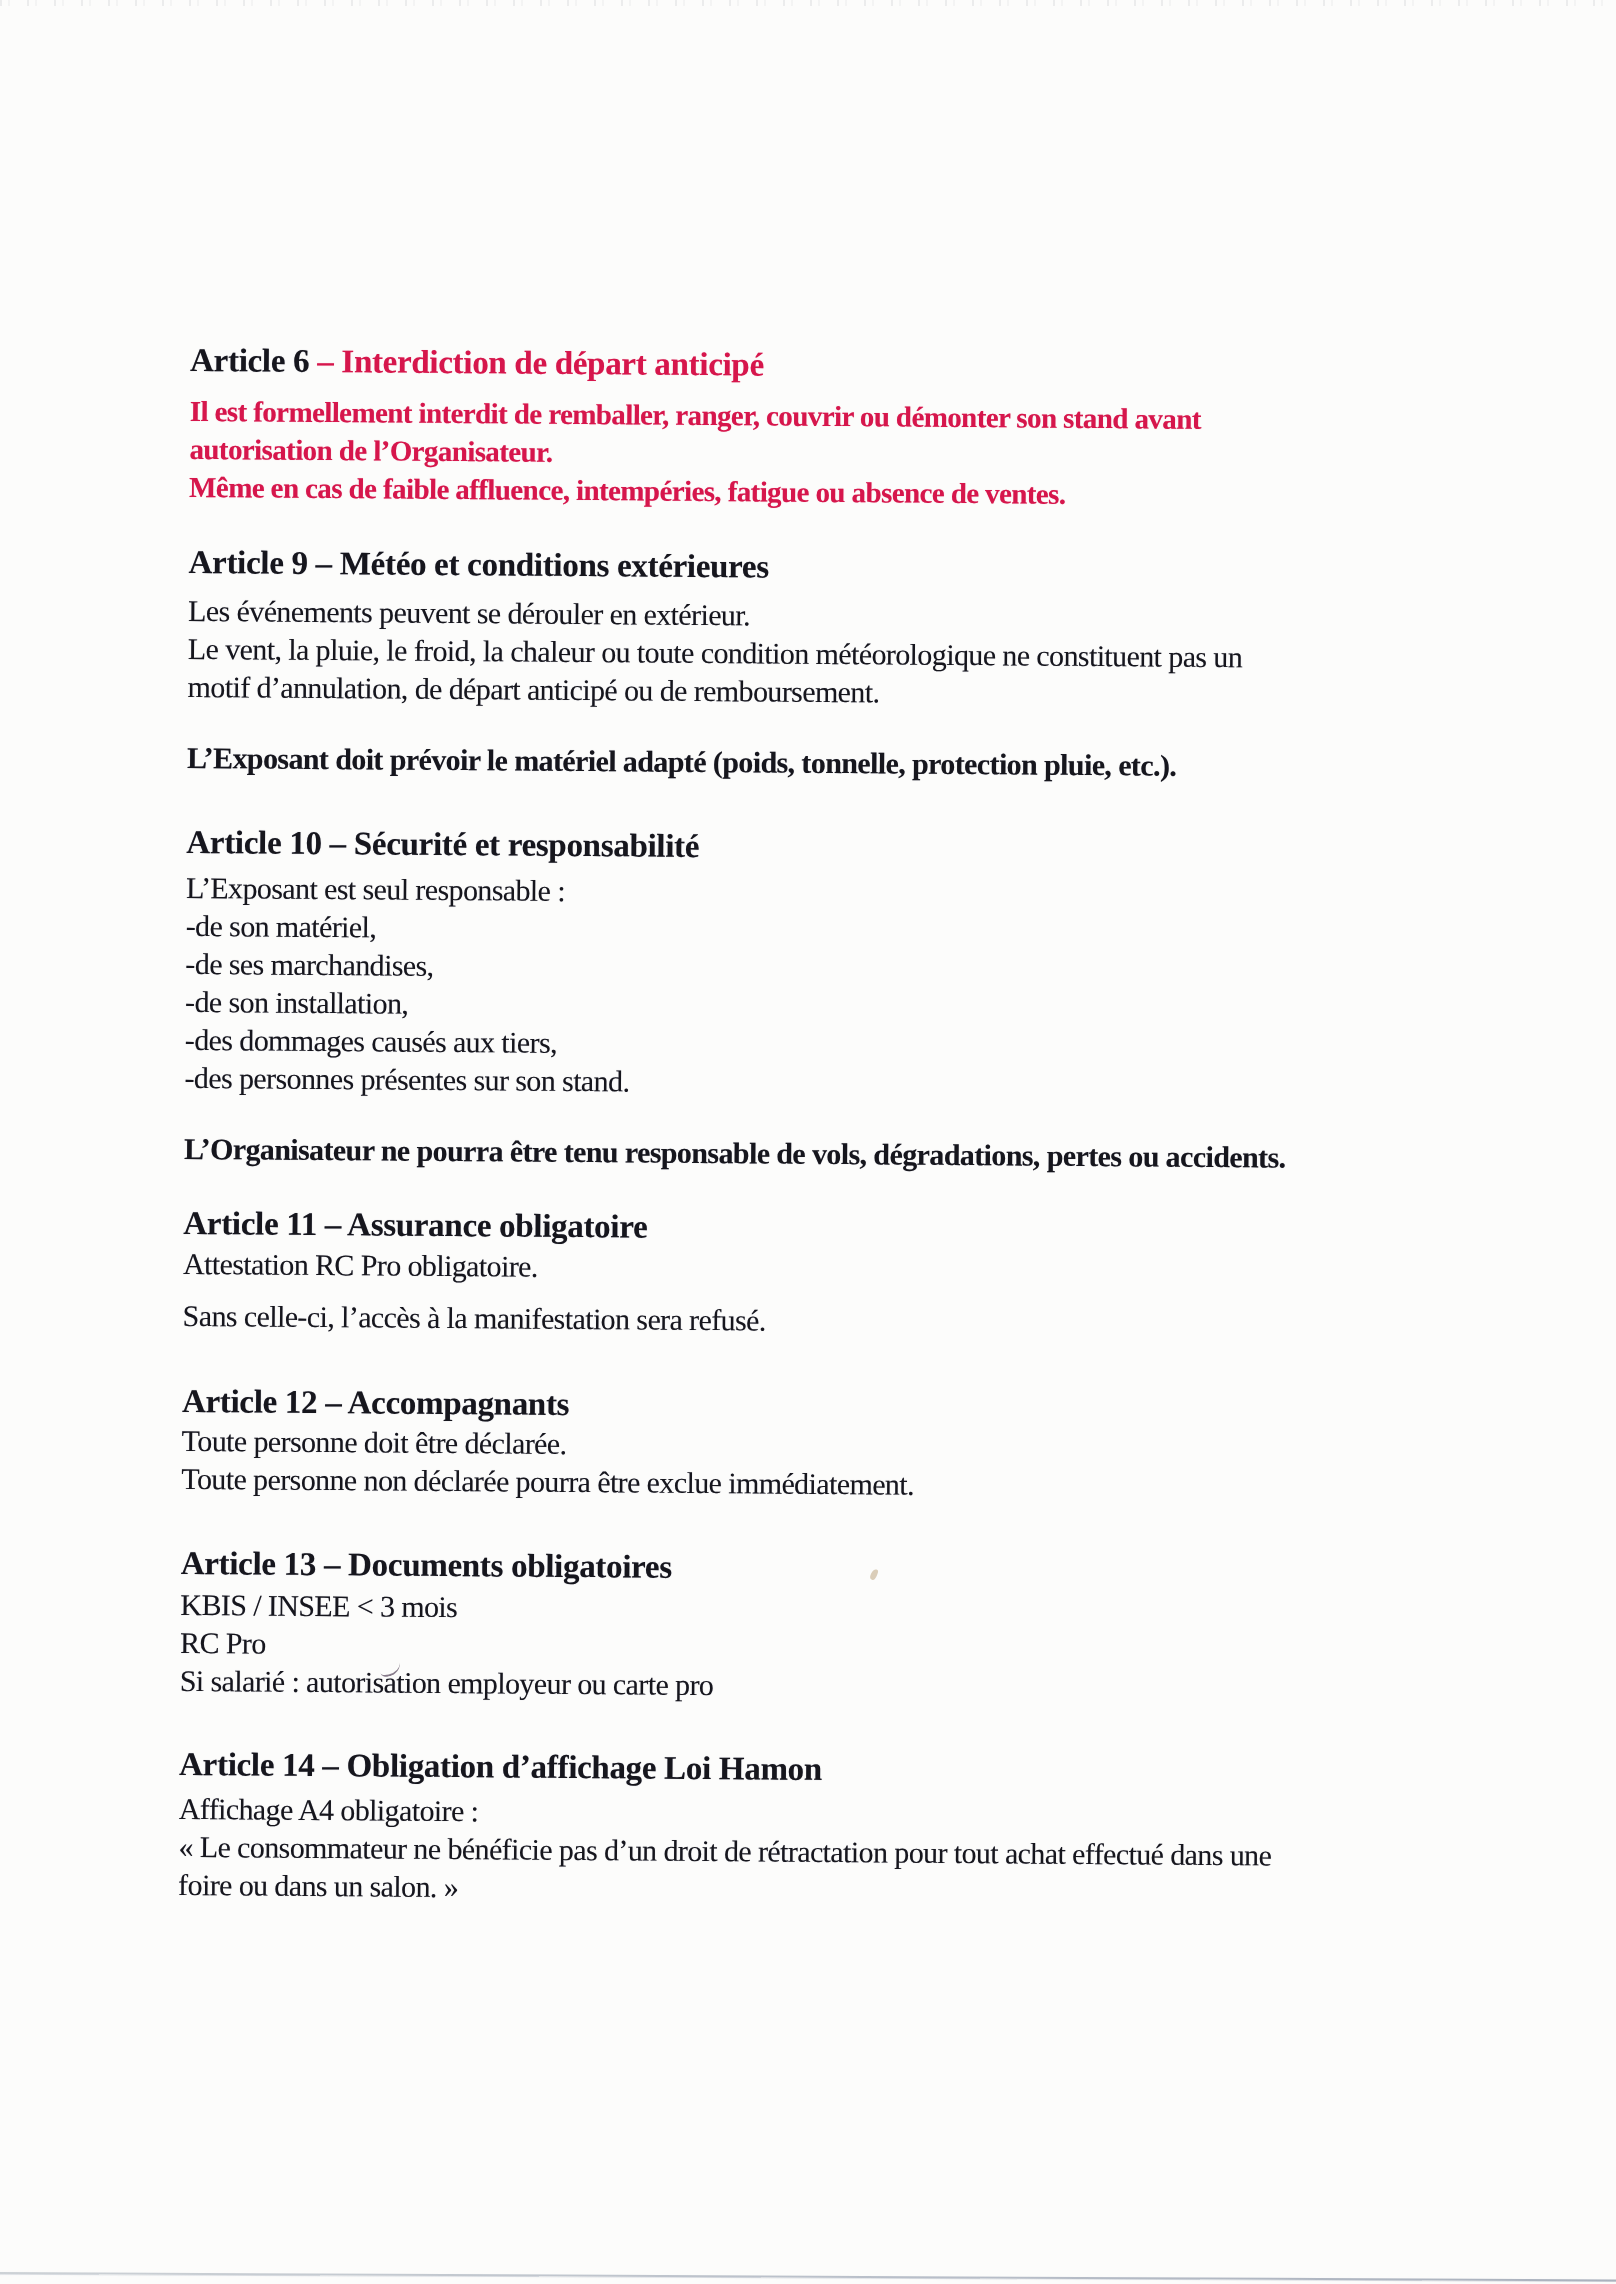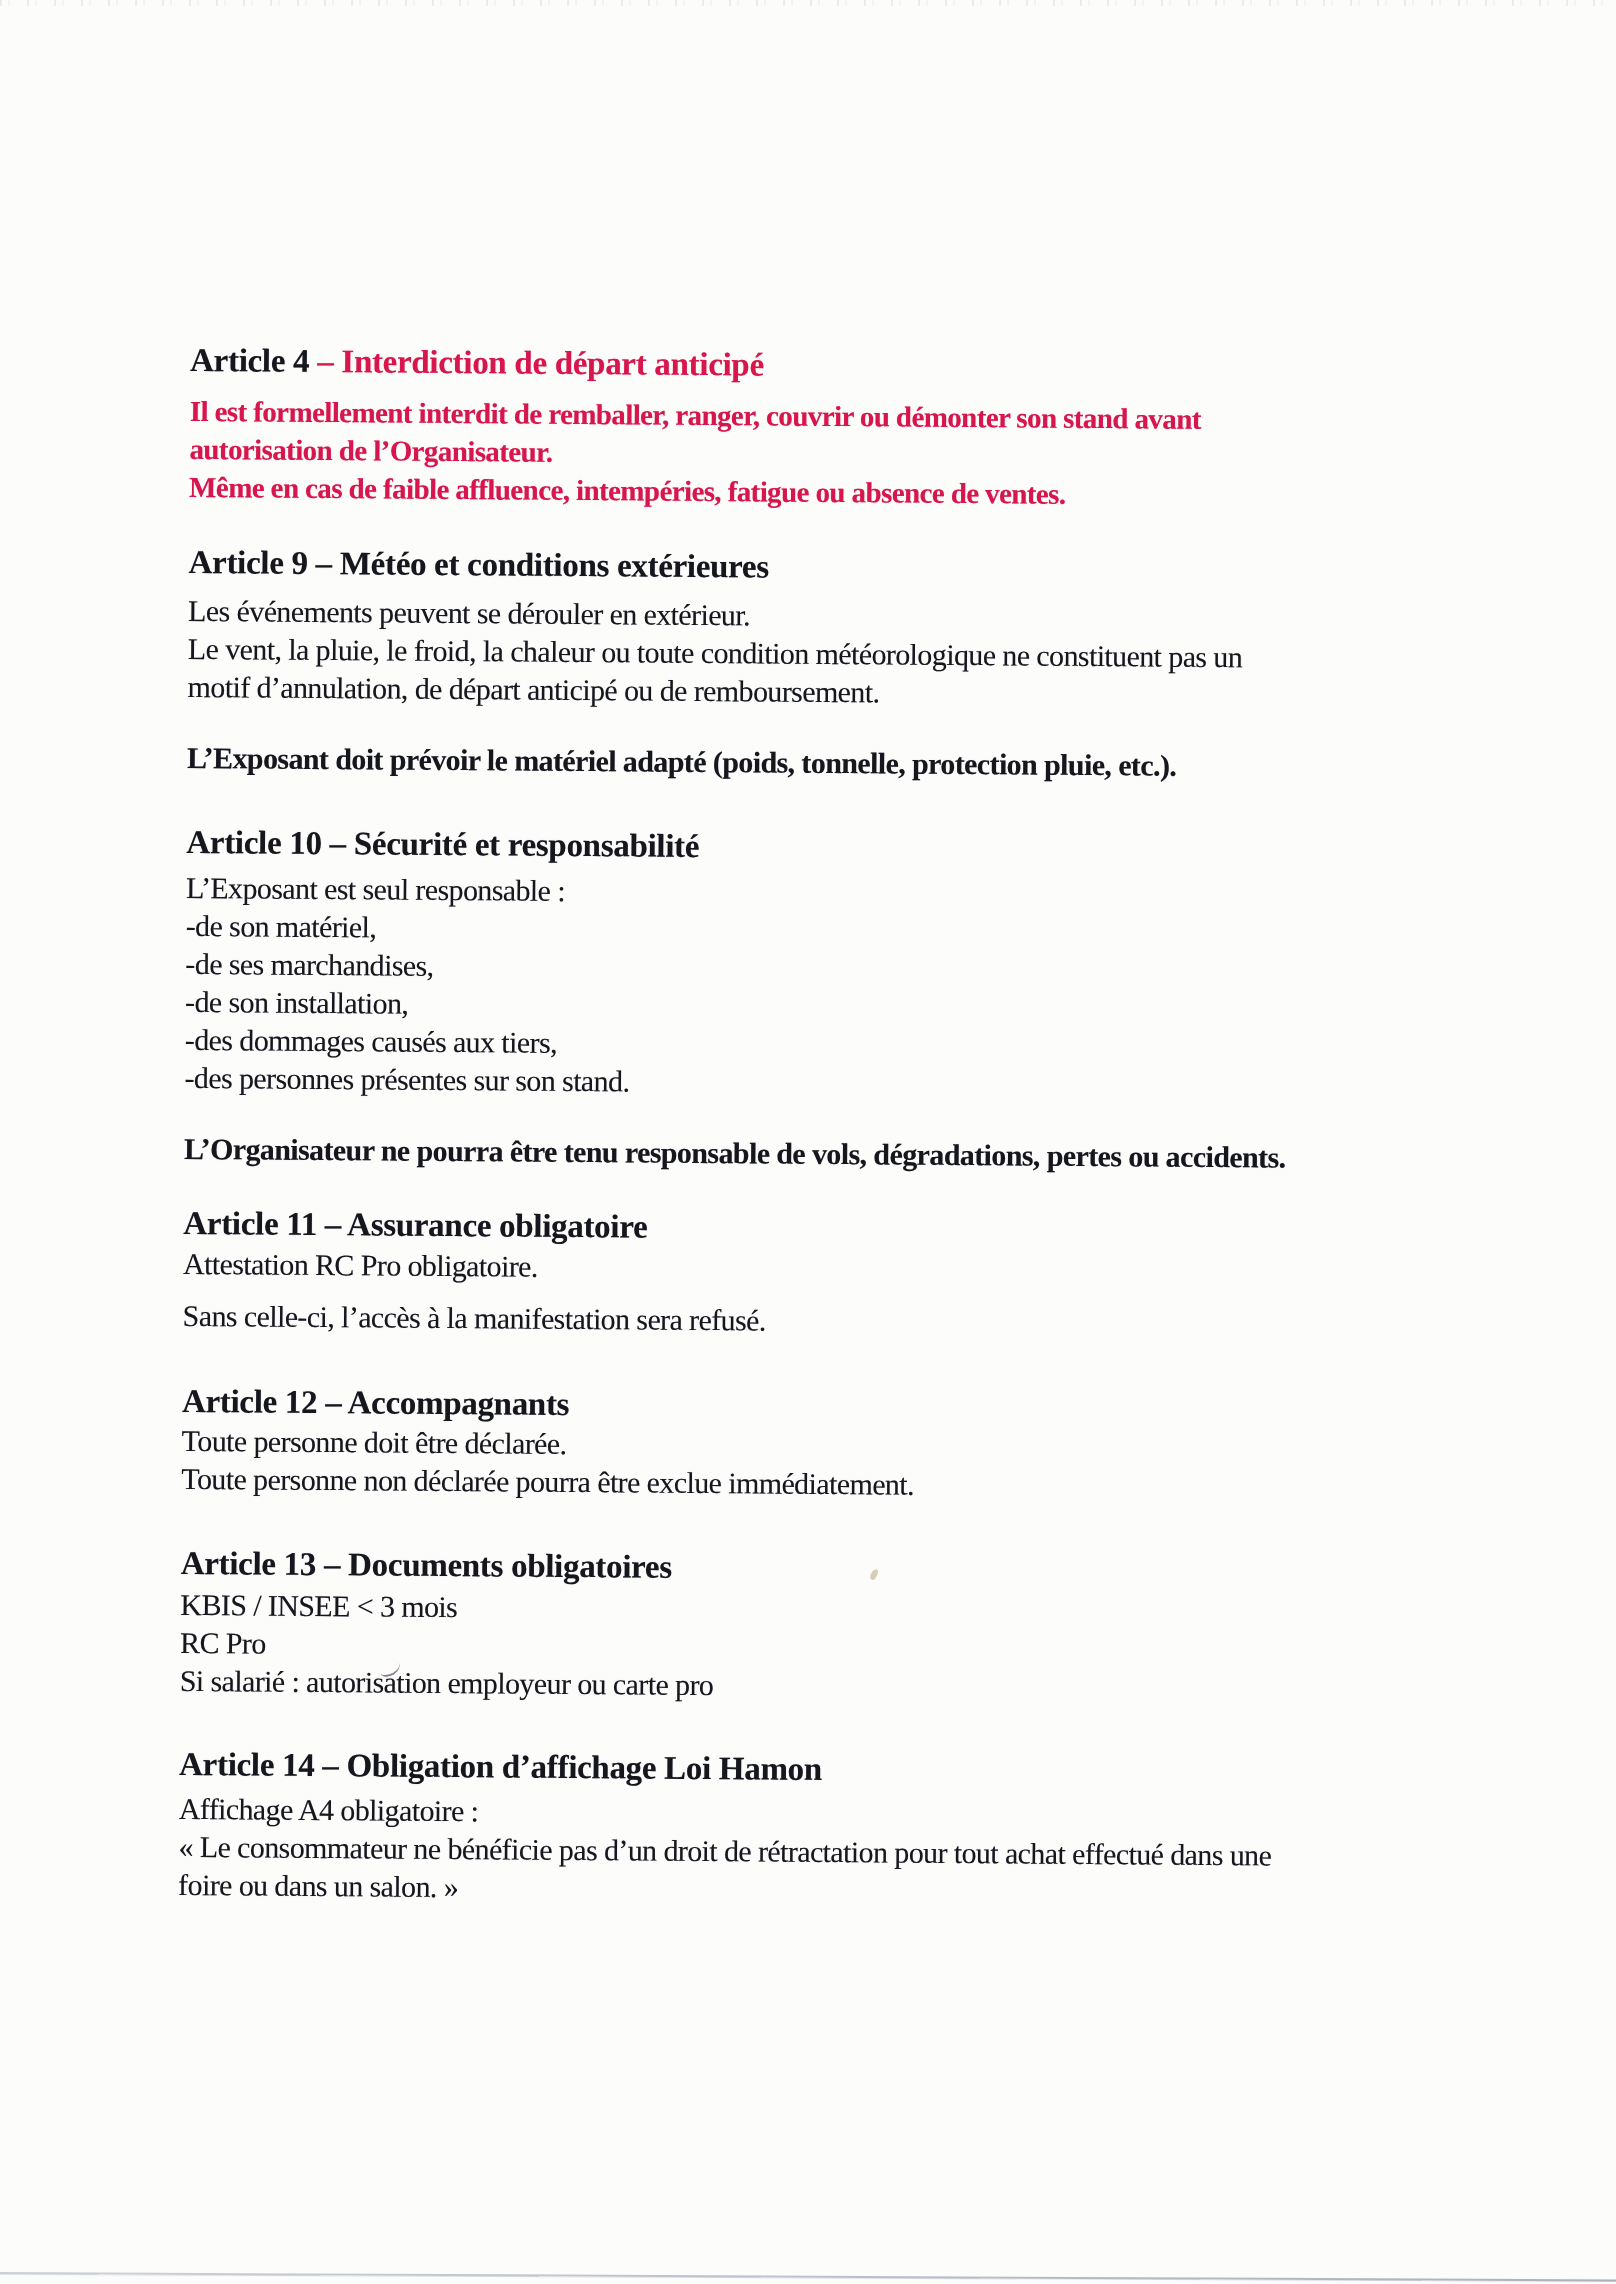--- a/index.html
+++ b/index.html
@@ -70,21 +70,21 @@
     box-shadow:0 0.7px 0.7px rgba(160,170,185,.35);
   }
 </style>
 </head>
 <body>
 
 <div class="top-noise"></div>
 
 <div class="scan">
 
-  <h2 class="sec hd" id="s8h"><span>Article 4 </span><span class="red-part">– Interdiction de départ anticipé</span></h2>
+  <h2 class="sec hd" id="s8h"><span>Article 6 </span><span class="red-part">– Interdiction de départ anticipé</span></h2>
   <div class="sec" id="s8b">
     <div class="ln red">Il est formellement interdit de remballer, ranger, couvrir ou démonter son stand avant</div>
     <div class="ln red">autorisation de l’Organisateur.</div>
     <div class="ln red">Même en cas de faible affluence, intempéries, fatigue ou absence de ventes.</div>
   </div>
 
   <h2 class="sec hd" id="s9h">Article 9 – Météo et conditions extérieures</h2>
   <div class="sec" id="s9b">
     <div class="ln">Les événements peuvent se dérouler en extérieur.</div>
     <div class="ln">Le vent, la pluie, le froid, la chaleur ou toute condition météorologique ne constituent pas un</div>

